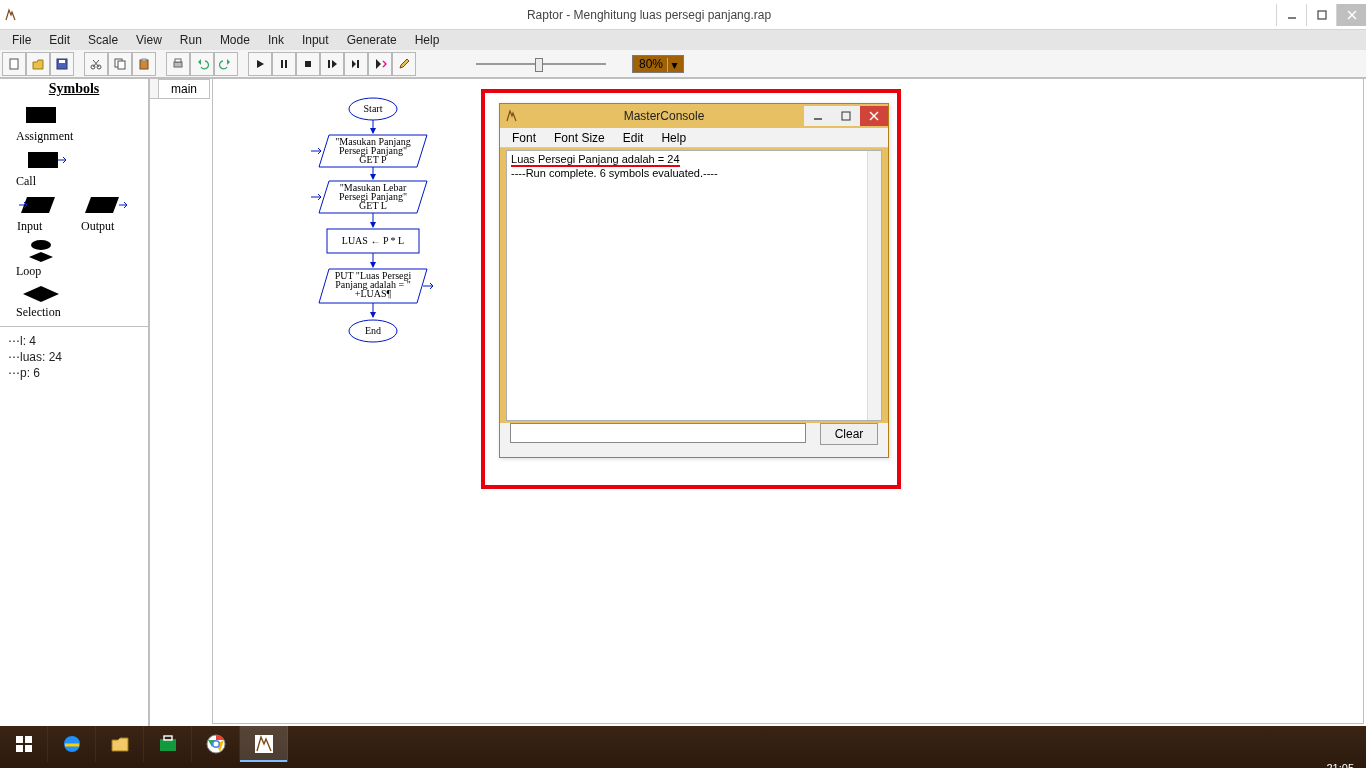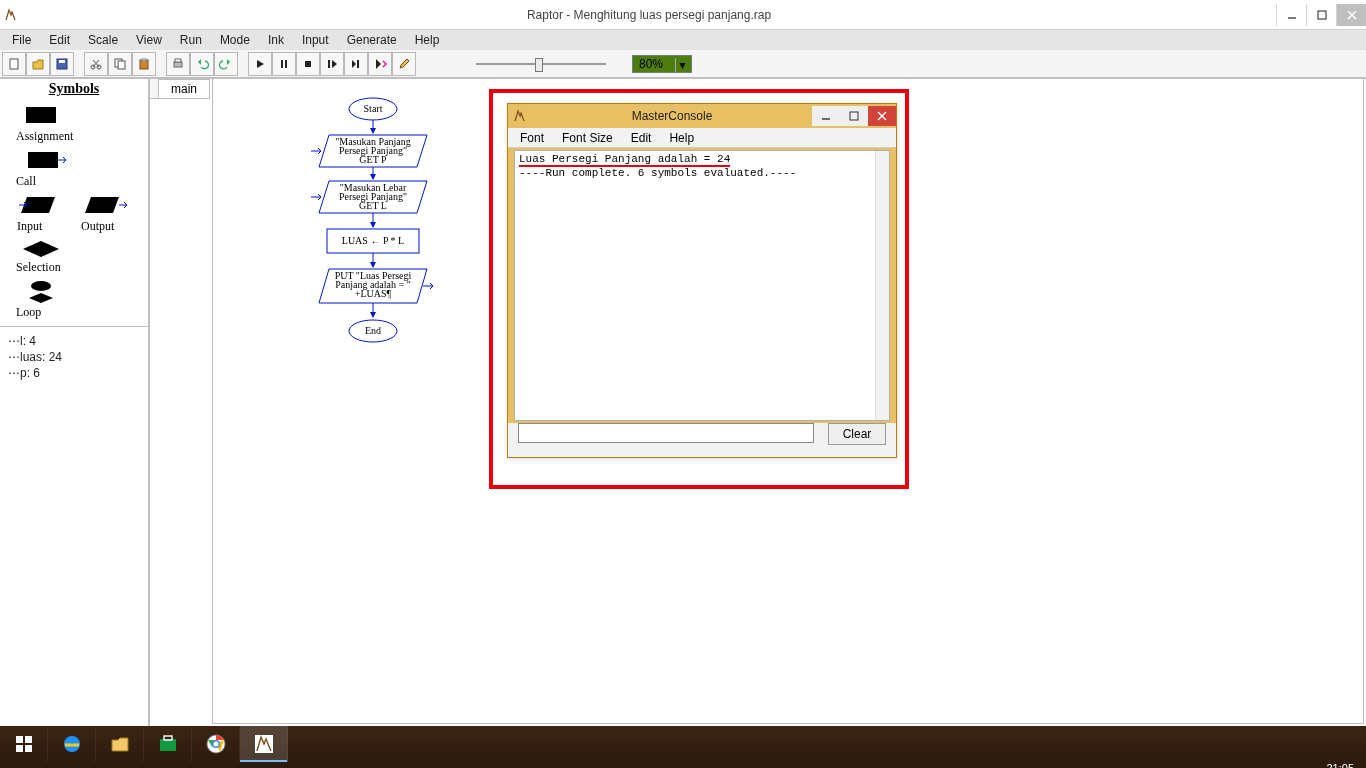--- a/index.html
+++ b/index.html
@@ -18,21 +18,21 @@
   .menubar { height: 20px; background: #e5e5e5; display: flex; align-items: center; padding-left: 4px; gap: 2px; border-bottom: 1px solid #e4e4e4; }
   .menubar .menu-item { padding: 2px 8px; font-size: 12px; color: #222; }
 
   
   .toolbar { height: 28px; background: #f5f5f5; border-bottom: 1px solid #bfbfbf; display: flex; align-items: center; padding-left: 2px; gap: 0; }
   .tbtn { width: 24px; height: 24px; border: 1px solid #b8b8b8; background: #f7f7f7; margin-right: 0; display: flex; align-items: center; justify-content: center; font-size: 12px; color: #333; }
   .tsep { width: 10px; }
   .slider-wrap { margin-left: 60px; width: 130px; height: 14px; position: relative; }
   .slider-track { position: absolute; top: 6px; left: 0; right: 0; height: 2px; background: #9a9a9a; }
   .slider-thumb { position: absolute; top: 1px; left: 45%; width: 8px; height: 14px; background: #eaeaea; border: 1px solid #7a7a7a; }
-  .zoom-select { margin-left: 26px; border: 1px solid #7a7a7a; background: #4d7c0f; padding: 1px 28px 1px 6px; font-size: 12px; position: relative; }
+  .zoom-select { margin-left: 26px; border: 1px solid #7a7a7a; background: #a16207; padding: 1px 20px 1px 6px; font-size: 12px; position: relative; }
   .zoom-select .arrow { position: absolute; right: 2px; top: 2px; width: 14px; height: 14px; border-left: 1px solid #aaa; display: flex; align-items: center; justify-content: center; }
 
   
   .workspace { flex: 1; display: flex; min-height: 0; border-top: 1px solid #bfbfbf; }
   .left-col { width: 150px; display: flex; flex-direction: column; border-right: 2px solid #bfbfbf; }
   .symbols-panel { border-bottom: 1px solid #bfbfbf; text-align: center; padding: 2px 16px 6px; }
   .symbols-title { font-weight: bold; text-decoration: underline; font-family: "Times New Roman", serif; font-size: 14px; padding-bottom: 2px; }
   .sym { display: flex; flex-direction: column; align-items: flex-start; margin-top: 4px; font-family: "Times New Roman", serif; font-size: 12px; }
   .sym svg { display: block; }
   .sym-row { display: flex; justify-content: center; gap: 14px; }
@@ -43,32 +43,32 @@
   .canvas-col { flex: 1; display: flex; flex-direction: row; }
   .tabstrip { height: 20px; background: #f5f5f5; border-bottom: 1px solid #bfbfbf; display: flex; align-items: flex-end; padding-left: 8px; }
   .tab { padding: 2px 12px; border: 1px solid #bfbfbf; border-bottom: none; background: #fff; font-size: 12px; }
 
   .canvas-wrap { flex: 1; position: relative; background: #fff; border: 1px solid #bfbfbf; border-top: none; margin: 0 2px 2px 2px; overflow: hidden; }
   .flowchart { position: absolute; left: 60px; top: 14px; }
   .flowchart text { font-family: "Times New Roman", serif; font-size: 10px; fill: #000; }
   .flowchart .shape { fill: #fff; stroke: #0017c6; stroke-width: 1; }
 
   
-  .red-frame { position: absolute; left: 276px; top: 10px; width: 420px; height: 400px; border: 4px solid #e8000c; }
+  .red-frame { position: absolute; left: 268px; top: 10px; width: 420px; height: 400px; border: 4px solid #e8000c; }
   .console-win { position: absolute; left: 14px; top: 10px; width: 390px; height: 355px; border: 1px solid #b27f16; background: #e7c063; box-shadow: 1px 1px 4px rgba(0,0,0,.15); display: flex; flex-direction: column; }
   .cw-title { height: 24px; display: flex; align-items: center; background: #e7c063; }
   .cw-title .cw-icon { width: 24px; height: 24px; display: flex; align-items: center; justify-content: center; }
   .cw-title .cw-text { flex: 1; text-align: center; font-size: 12px; color: #222; }
   .cw-ctrl { display: flex; }
   .cw-btn { width: 28px; height: 20px; display: flex; align-items: center; justify-content: center; margin-top: 0; }
   .cw-btn.min, .cw-btn.max { background: #efefef; }
   .cw-btn.close { background: #d0443a; color: #fff; }
   .cw-menu { height: 20px; background: #f2f2f2; display: flex; align-items: center; padding-left: 4px; gap: 2px; border-bottom: 1px solid #ccc; }
   .cw-menu .mi { padding: 2px 8px; font-size: 12px; }
-  .cw-body { flex: 1; margin: 2px 6px; background: #fff; border: 1px solid #b0b0b0; position: relative; font-family: Liberation Mono, monospace; font-size: 11px; padding: 2px 4px; overflow: hidden; }
+  .cw-body { flex: 1; margin: 2px 6px; background: #fff; border: 1px solid #b0b0b0; position: relative; font-family: Liberation Sans, sans-serif; font-size: 11px; padding: 2px 4px; overflow: hidden; }
   .cw-body .line1 { border-bottom: 2px solid #e8000c; display: inline-block; padding-bottom: 0; }
   .cw-body .sb { position: absolute; top: 0; right: 0; bottom: 0; width: 14px; background: #f2f2f2; border-left: 1px solid #ddd; }
   .cw-bottom { height: 34px; background: #f2f2f2; display: flex; align-items: flex-start; padding: 0 10px; gap: 14px; }
   .cw-input { flex: 1; height: 20px; border: 1px solid #888; background: #fff; }
   .cw-clear { width: 58px; height: 22px; border: 1px solid #999; background: #efefef; font-size: 12px; display: flex; align-items: center; justify-content: center; }
 
   
   .taskbar { height: 42px; background: linear-gradient(#3a2414, #2c1a0d); display: flex; align-items: flex-start; flex-direction: column; }
   .taskbar .tb-left { display: flex; align-items: center; height: 100%; }
   .taskbar .tb-btn { width: 48px; height: 36px; display: flex; align-items: center; justify-content: center; border-right: 1px solid rgba(255,255,255,.06); }
@@ -259,32 +259,32 @@
         <div class="sym">
           <svg width="50" height="26">
               <path class="shape" d="M10 4h28l-6 16H4z"></path>
               <path d="M38 12h8m-3-3 3 3-3 3" stroke="#0017c6" fill="none"></path>
             </svg>
           <span>Output</span>
         </div>
       </div>
 
       <div class="sym">
-        <svg width="50" height="22">
-            <path class="shape" d="M25 3l18 8-18 8-18-8z"></path>
-          </svg>
-        <span>Selection</span>
-      </div>
-
-      <div class="sym">
         <svg width="50" height="26">
             <ellipse class="shape" cx="25" cy="7" rx="10" ry="5"></ellipse>
             <path class="shape" d="M25 14l12 5-12 5-12-5z"></path>
           </svg>
         <span>Loop</span>
+      </div>
+
+      <div class="sym">
+        <svg width="50" height="22">
+            <path class="shape" d="M25 3l18 8-18 8-18-8z"></path>
+          </svg>
+        <span>Selection</span>
       </div>
     </div>
 
     <div class="vars-panel">
       <div class="var-line"><span>⋯l: </span><span>4</span></div>
       <div class="var-line"><span>⋯luas: </span><span>24</span></div>
       <div class="var-line"><span>⋯p: </span><span>6</span></div>
     </div>
   </div>
 

